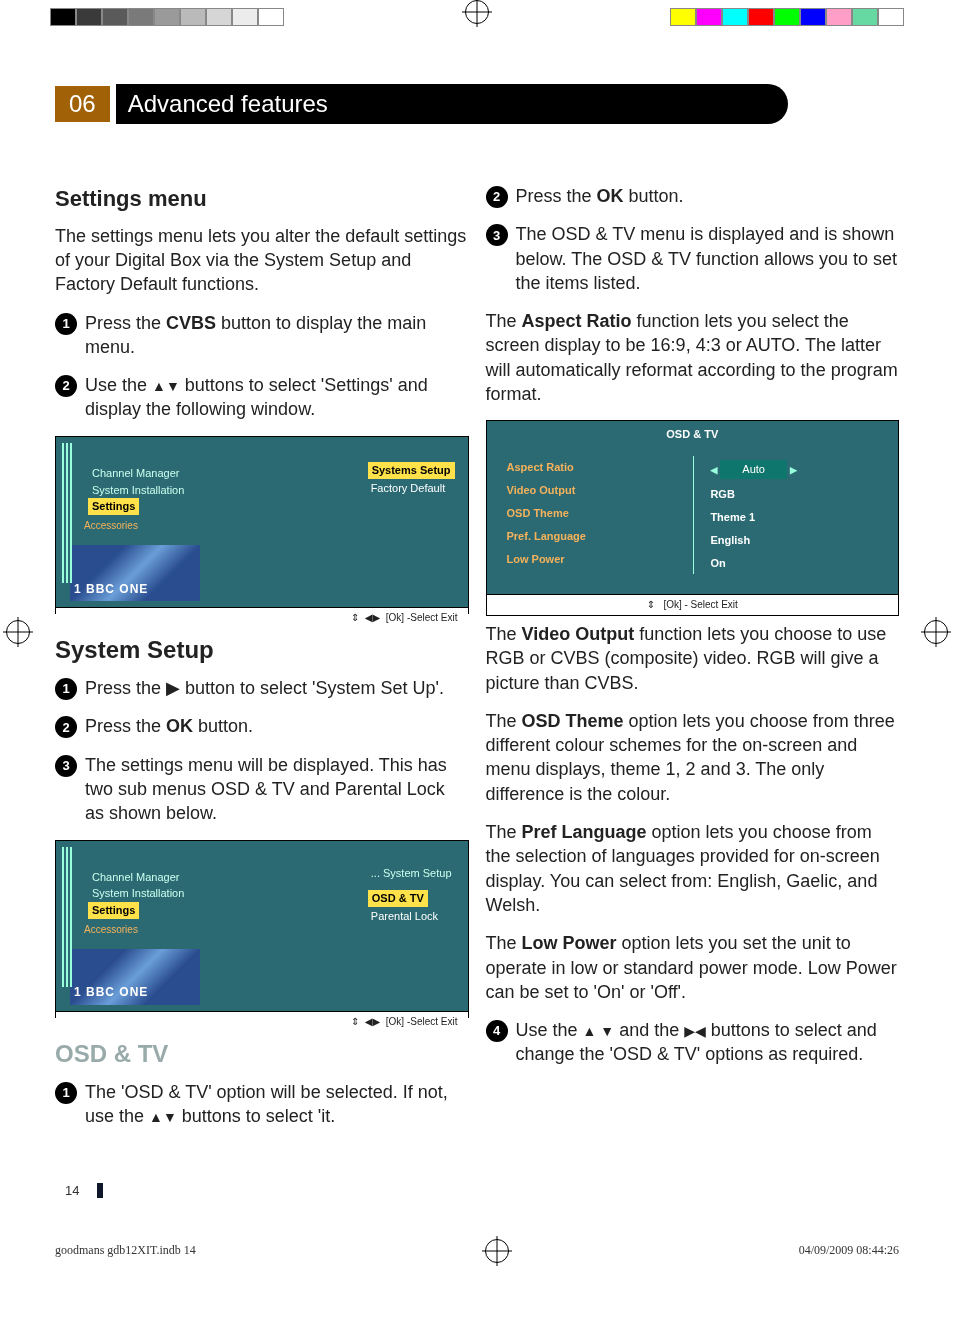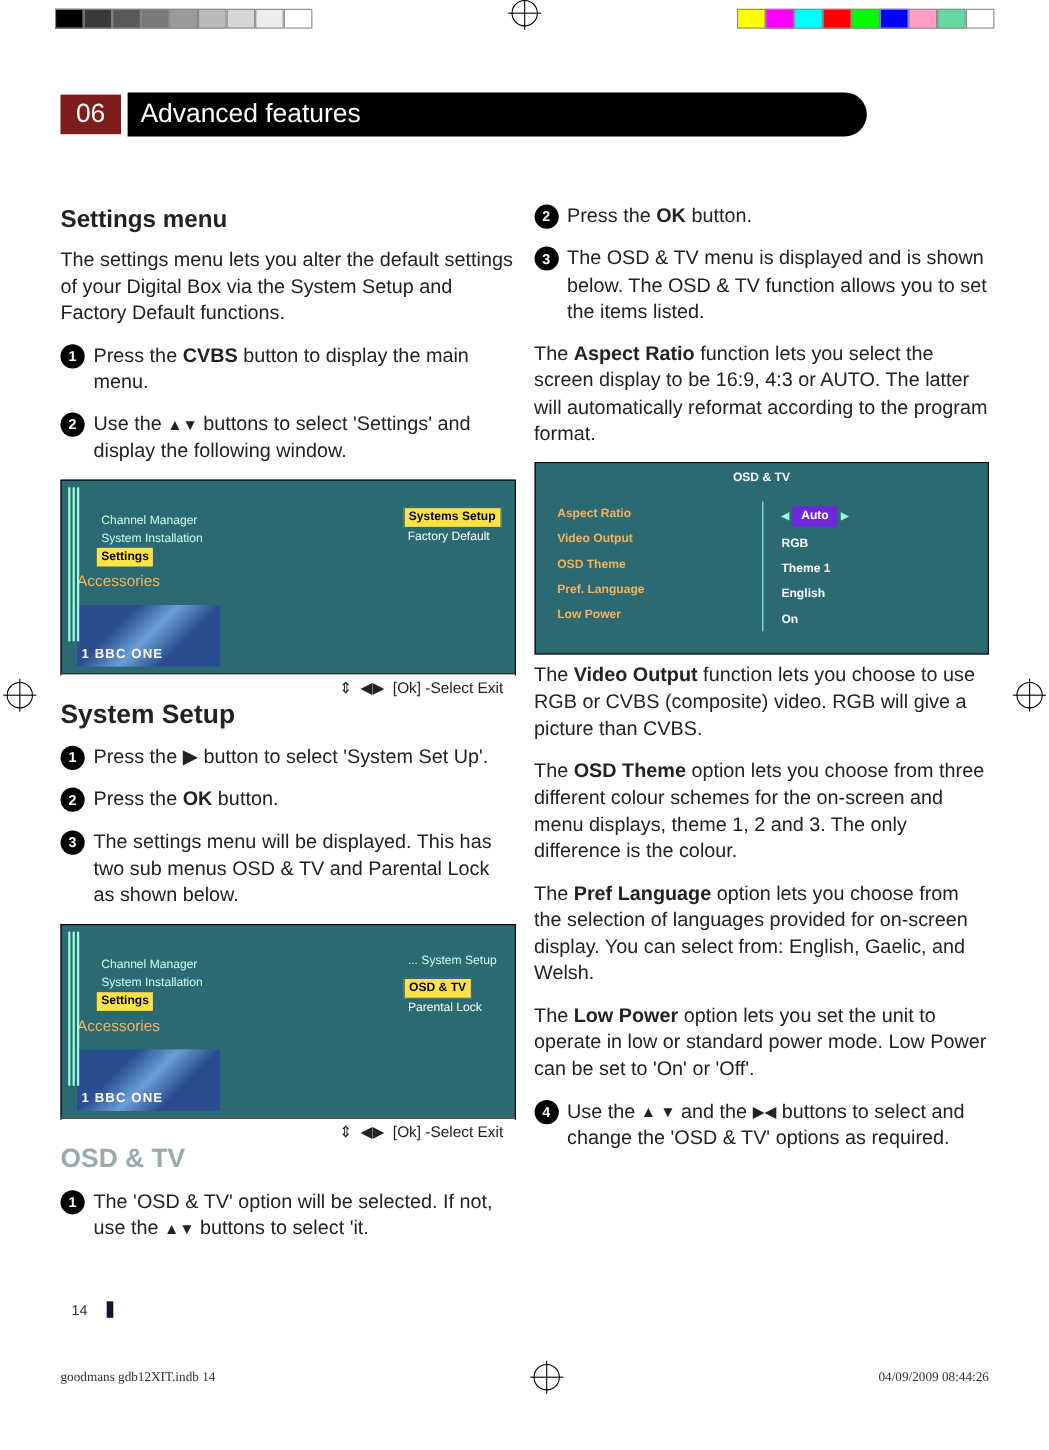--- a/index.html
+++ b/index.html
@@ -8,21 +8,21 @@
 .regmark{width:22px;height:22px;border:1px solid #000;border-radius:50%;position:relative;display:inline-block}
 .regmark::before,.regmark::after{content:"";position:absolute;background:#000}
 .regmark::before{left:50%;top:-4px;width:1px;height:30px;transform:translateX(-0.5px)}
 .regmark::after{top:50%;left:-4px;height:1px;width:30px;transform:translateY(-0.5px)}
 .topstrip{display:flex;align-items:center;justify-content:center;position:relative;padding:0 50px}
 .topstrip .left,.topstrip .right{position:absolute;top:0}
 .topstrip .left{left:50px;display:flex}
 .topstrip .right{right:50px;display:flex}
 .page{padding:60px 55px 40px 55px}
 .titlebar{display:flex;align-items:center;margin-bottom:60px}
-.titlebar .chnum{background:#7f1d1d;color:#fff;font-size:24px;padding:4px 14px;border-radius:0}
+.titlebar .chnum{background:#a16207;color:#fff;font-size:24px;padding:4px 14px;border-radius:0}
 .titlebar .pill{background:#000;color:#fff;font-size:24px;padding:6px 20px 6px 12px;border-radius:0 20px 20px 0;font-weight:300;margin-left:6px;flex:0 0 auto;width:640px}
 .cols{display:flex;gap:17px}
 .col{flex:1;font-size:18px;line-height:1.35}
 h3{font-size:22px;margin:0 0 10px 0;font-weight:700}
 h4{font-size:24px;margin:20px 0 10px 0;font-weight:700}
 h4.grey{color:#9aa;font-weight:700}
 p{margin:0 0 14px 0}
 .step{display:flex;gap:8px;margin:0 0 14px 0;align-items:flex-start}
 .step .bullet{flex:0 0 22px;width:22px;height:22px;border-radius:50%;background:#000;color:#fff;display:flex;align-items:center;justify-content:center;font-size:13px;font-weight:700;margin-top:2px}
 .step .txt{flex:1}
@@ -30,32 +30,32 @@
 .arrows{font-size:14px;vertical-align:middle}
 .shot{background:#2b6a73;color:#fff;border:1px solid #000;font-size:11px;position:relative;padding:8px 8px 0 8px;margin:6px 0 6px 0}
 .shot .stripes{position:absolute;left:6px;top:6px;bottom:30px;width:14px;display:flex;gap:2px}
 .shot .stripes span{width:2px;background:#9fd}
 .shot .menu{margin-left:24px;padding-top:20px}
 .shot .mitem{padding:1px 4px;color:#cfe}
 .shot .mitem.hi{background:#ffe24a;color:#000;font-weight:700;display:inline-block}
 .shot .subpanel{position:absolute;right:12px;top:24px;font-size:11px}
 .shot .subpanel .hi{background:#ffe24a;color:#000;font-weight:700;padding:1px 4px;display:inline-block;border:1px solid #2b6a73}
 .shot .subpanel div{padding:1px 4px}
-.shot .acc{color:#f5b25a;font-size:14px;margin-left:6px;margin-top:4px}
+.shot .acc{color:#f5b25a;font-size:10px;margin-left:20px;margin-top:4px}
 .shot .preview{margin:12px 0 0 6px;width:130px;height:56px;background:linear-gradient(135deg,#2a4d8f 30%,#6a9ed8 50%,#2a4d8f 70%);display:flex;align-items:flex-end;color:#fff;font-weight:700;font-size:12px;padding:4px;box-sizing:border-box;letter-spacing:1px}
-.shot .footer{text-align:right;font-size:14px;background:#fff;color:#222;margin:6px -8px 0 -8px;padding:3px 10px;border-top:1px solid #000}
+.shot .footer{text-align:right;font-size:10px;background:#fff;color:#222;margin:6px -8px 0 -8px;padding:3px 10px;border-top:1px solid #000}
 .shot2{background:#2b6a73;color:#fff;border:1px solid #000;font-size:11px;margin:6px 0}
 .shot2 .hdr{text-align:center;color:#fff;font-size:11px;padding:6px;font-weight:700}
 .shot2 .body{display:flex;padding:8px 20px 20px 20px;position:relative}
 .shot2 .vline{width:1px;background:#9fd;margin:0 16px}
 .shot2 .labels{flex:0 0 46%;color:#f5b25a;font-size:11px;font-weight:700}
 .shot2 .labels div{padding:4px 0}
 .shot2 .vals{flex:1;color:#fff;font-size:11px;font-weight:700}
 .shot2 .vals div{padding:4px 0}
-.shot2 .vals .selected{background:#6d28d9;padding:2px 8px;display:inline-block;font-weight:700;color:#fff}
+.shot2 .vals .selected{background:#0f766e;padding:2px 22px;display:inline-block;font-weight:400;color:#fff}
 .shot2 .footer{text-align:center;font-size:10px;background:#fff;color:#222;padding:3px 10px;border-top:1px solid #000}
 .pagenum{font-size:13px;color:#333;margin-top:40px;padding-left:10px;border-right:6px solid #0f172a;display:inline-block;padding-right:18px}
 .footline{display:flex;justify-content:space-between;align-items:center;font-size:12px;color:#333;padding:0 55px 20px 55px;font-family:'Times New Roman',serif}
 .footline .ctr{flex:0 0 auto}
 .sidereg{position:absolute}
 .sidereg.left{left:6px;top:620px}
 .sidereg.right{right:6px;top:620px}
 </style>
 </head>
 <body>
@@ -198,20 +198,21 @@
           </div>
           <div class="vline"></div>
           <div class="vals">
             <div><span style="color:#9fd;font-size:9px">◀</span> <span class="selected">Auto</span> <span style="color:#9fd;font-size:9px">▶</span></div>
             <div>RGB</div>
             <div>Theme 1</div>
             <div>English</div>
             <div>On</div>
           </div>
         </div>
+        <div class="footer"><span>⇕</span>&nbsp;&nbsp;&nbsp;<span>[Ok] - Select      Exit</span></div>
       </div>
 
       <p><span>The </span><b>Video Output</b><span> function lets you choose to use RGB or CVBS (composite) video. RGB will give a picture than CVBS.</span></p>
       <p><span>The </span><b>OSD Theme</b><span> option lets you choose from three different colour schemes for the on-screen and menu displays, theme 1, 2 and 3. The only difference is the colour.</span></p>
       <p><span>The </span><b>Pref Language</b><span> option lets you choose from the selection of languages provided for on-screen display. You can select from: English, Gaelic, and Welsh.</span></p>
       <p><span>The </span><b>Low Power</b><span> option lets you set the unit to operate in low or standard power mode. Low Power can be set to 'On' or 'Off'.</span></p>
 
       <div class="step">
         <div class="bullet">4</div>
         <div class="txt"><span>Use the </span><span class="arrows">▲ ▼</span><span> and the </span><span class="arrows">▶◀</span><span> buttons to select and change the 'OSD &amp; TV' options as required.</span></div>

